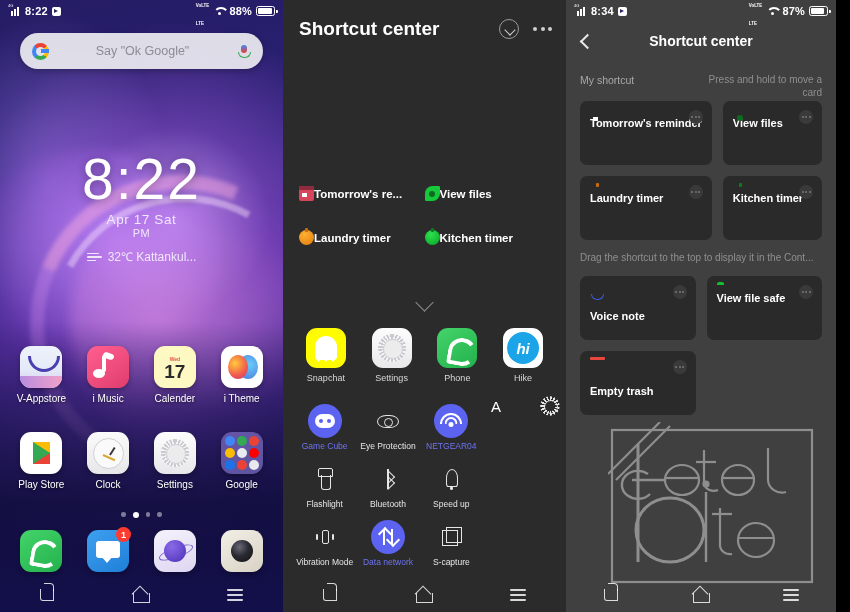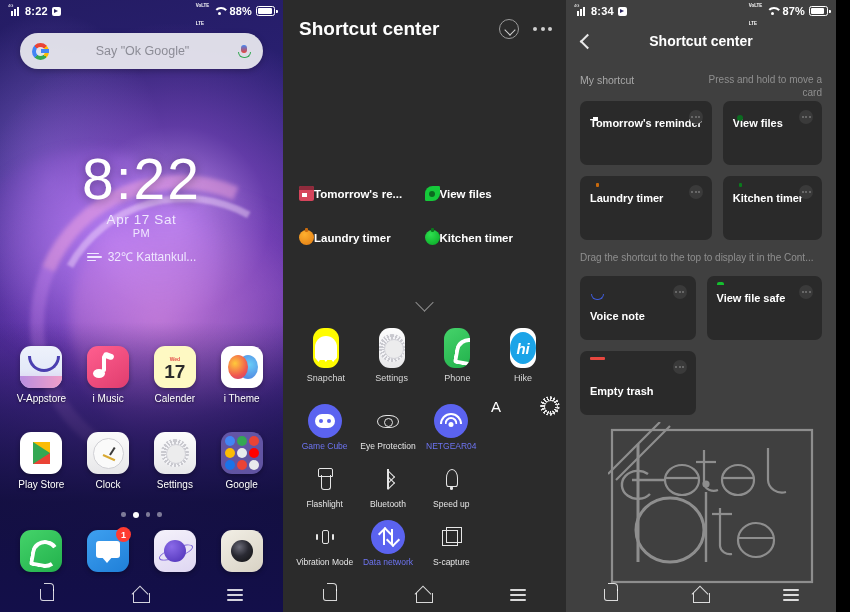--- a/index.html
+++ b/index.html
@@ -190,21 +190,21 @@
   .ico-ktime{background:radial-gradient(circle at 38% 30%,#2ee04f,#06a523);border-radius:50%;}
   .ico-ktime:after{content:"";position:absolute;left:6px;top:-2.5px;width:3px;height:4px;background:#0a7a1c;border-radius:1px;}
 
   .chev-exp { position:absolute; left:0; right:0; top:296px; display:flex; justify-content:center; }
   .chev-exp i{width:13px;height:13px;border:1.7px solid #8d8d8d;border-top:none;border-left:none;
       transform:rotate(45deg);display:block;}
 
   .qs-apps { position:absolute; left:10px; right:10px; top:328px;
       display:grid; grid-template-columns:repeat(4,1fr); justify-items:center; }
   .qs-app { display:flex; flex-direction:column; align-items:center; gap:5px; }
-  .qs-ic { width:26px; height:40px; border-radius:11px; position:relative; overflow:hidden; }
+  .qs-ic { width:40px; height:40px; border-radius:11px; position:relative; overflow:hidden; }
   .qs-lbl { font-size:9px; color:#d8d8d8; }
   .ic-snap{background:#FFFC00;display:flex;align-items:center;justify-content:center;}
   .ghost{width:22px;height:24px;background:#fff;border-radius:11px 11px 4px 4px;position:relative;}
   .ghost:after{content:"";position:absolute;left:0;bottom:-2px;width:22px;height:5px;background:#fff;
       clip-path:polygon(0 0,16% 100%,33% 0,50% 100%,66% 0,83% 100%,100% 0);}
   .ic-hike{background:#fff;display:flex;align-items:center;justify-content:center;}
   .ic-hike .cir{width:32px;height:32px;border-radius:50%;background:#1ba4e8;color:#fff;font-size:15px;
       font-weight:bold;display:flex;align-items:center;justify-content:center;font-style:italic;}
 
   .qs-toggles { position:absolute; left:10px; top:404px; width:190px;

